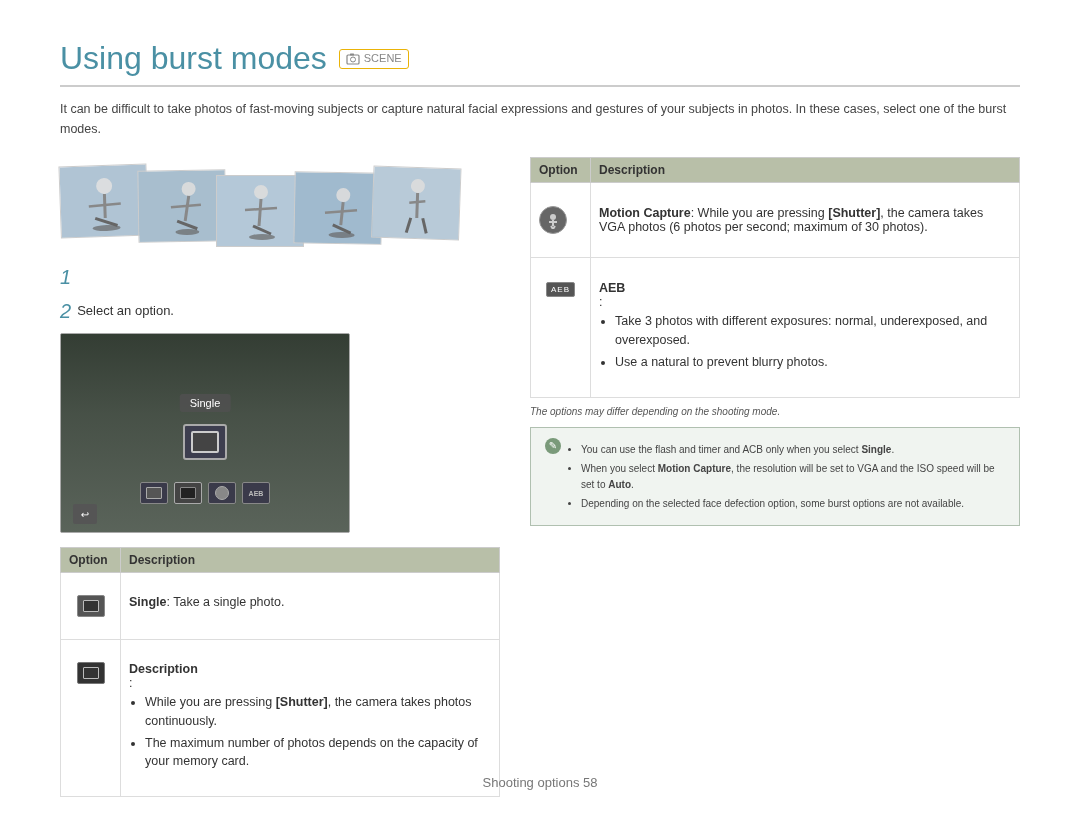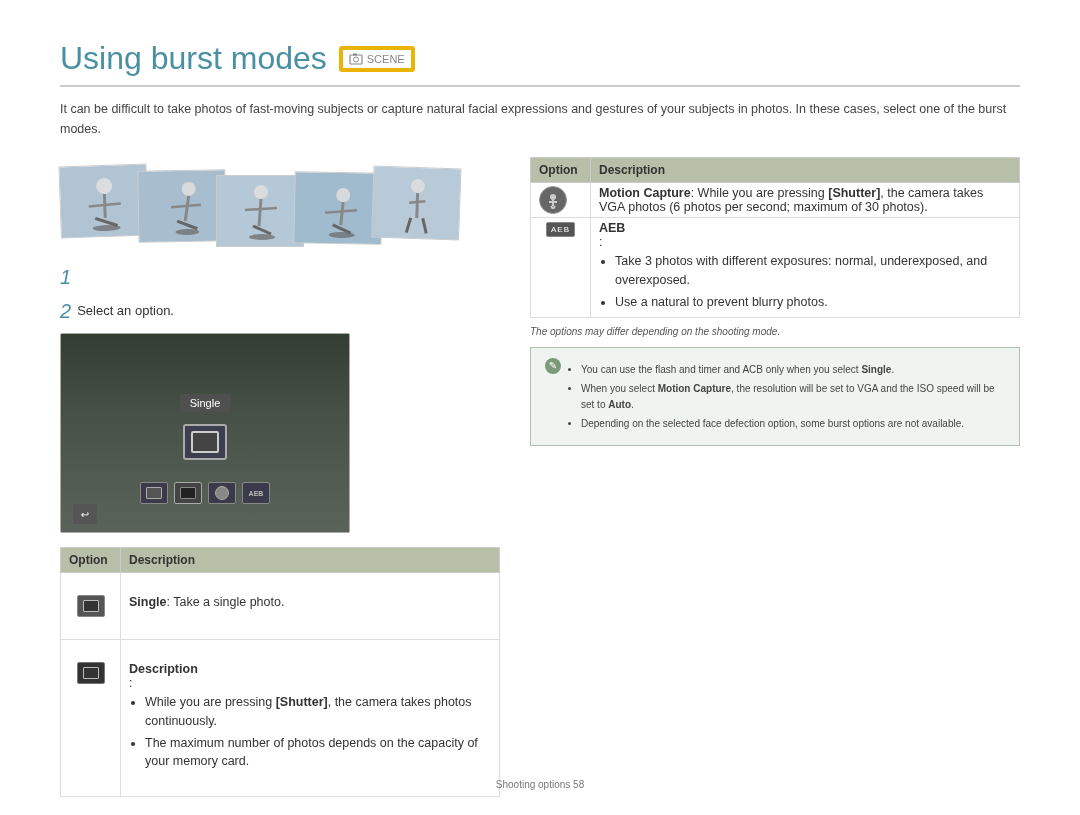--- a/index.html
+++ b/index.html
@@ -27,25 +27,24 @@
       padding-bottom: 8px;
     }
     .page-title {
       font-size: 32px;
       font-weight: normal;
       color: #4a90a4;
       margin-right: 12px;
     }
     .scene-badge {
       display: inline-flex;
-      align-items: center;
       gap: 4px;
       font-size: 11px;
       color: #888;
-      border: 4px solid #eab308;
+      border: 1px solid #eab308;
       padding: 2px 6px;
       border-radius: 3px;
     }
     .intro-text {
       font-size: 12.5px;
       color: #444;
       line-height: 1.6;
       margin-bottom: 18px;
     }
     .main-content {
@@ -301,21 +300,21 @@
     .right-opt-table thead tr th {
       background: #b8bfa8;
       padding: 5px 8px;
       text-align: left;
       font-weight: bold;
       font-size: 12px;
       color: #333;
       border: 1px solid #ccc;
     }
     .right-opt-table tbody tr td {
-      padding: 3px 8px;
+      padding: 23px 8px;
       vertical-align: top;
       border: 1px solid #ddd;
     }
     .right-opt-table tbody tr:first-child td {
       border-top: none;
     }
     .aeb-icon {
       display: inline-block;
       background: #555;
       color: #fff;
@@ -337,21 +336,21 @@
       font-size: 10px;
       border: 1px solid #999;
     }
     
     .footer {
       position: absolute;
       bottom: 25px;
       left: 0;
       right: 0;
       text-align: center;
-      font-size: 10px;
+      font-size: 13px;
       color: #777;
     }
   </style>
 </head>
 <body>
 
 <div class="page">
 
   <div class="header-section">
     <span class="page-title">Using burst modes</span>

